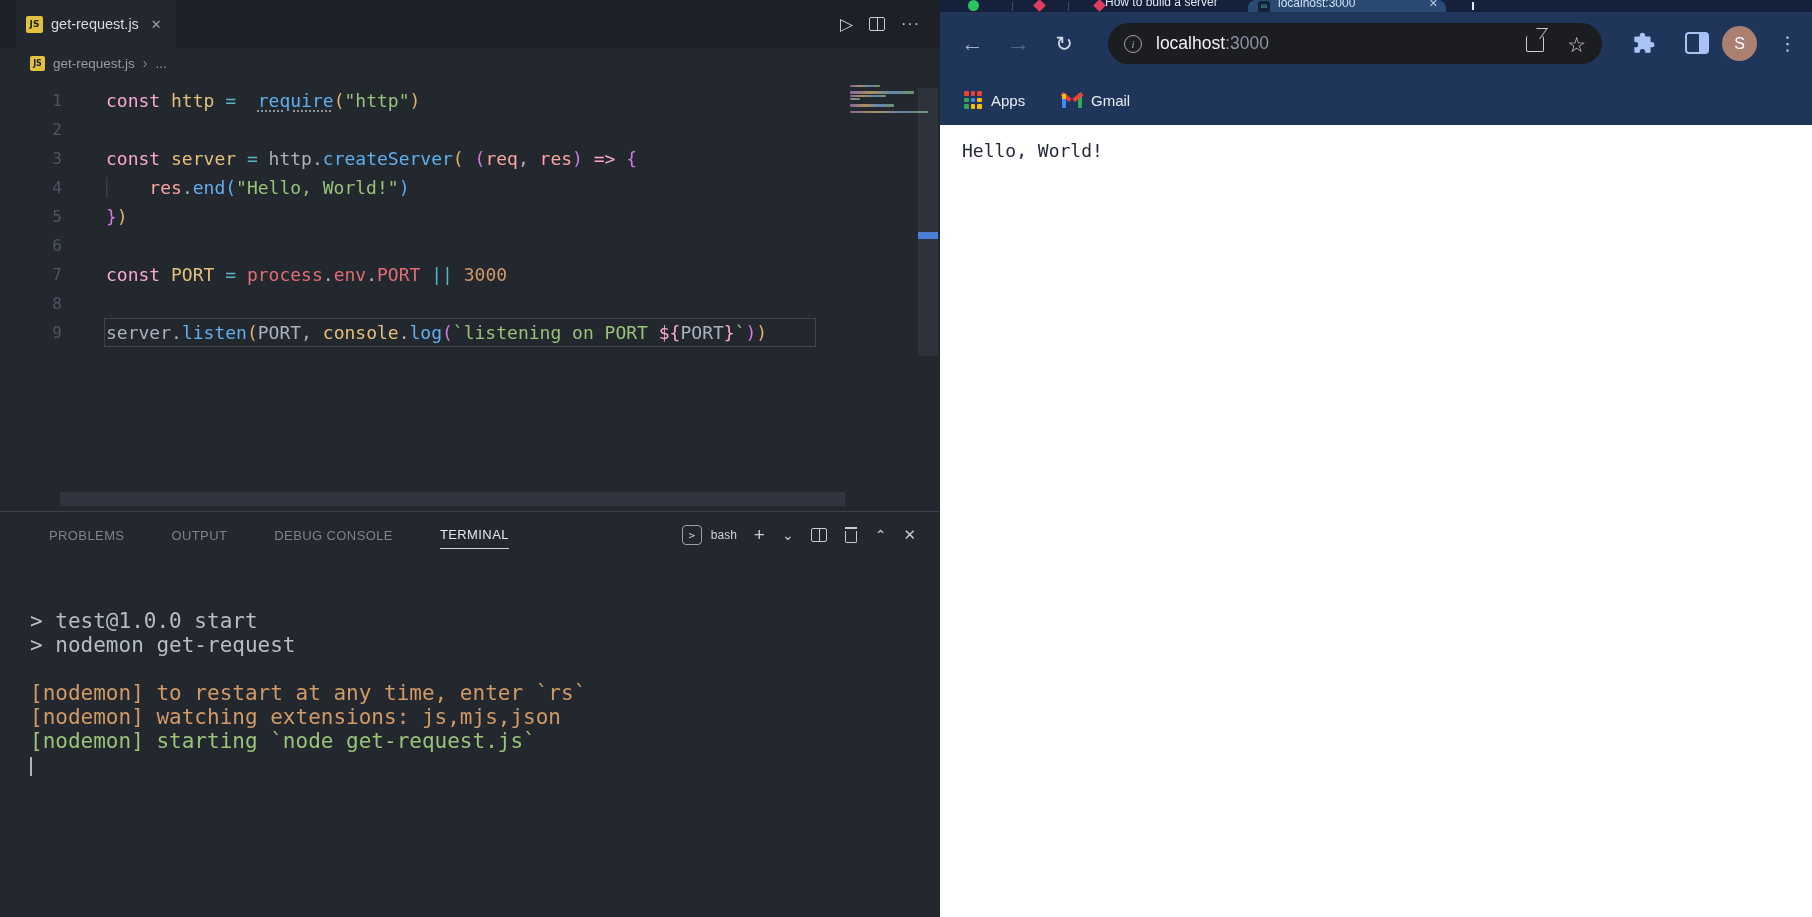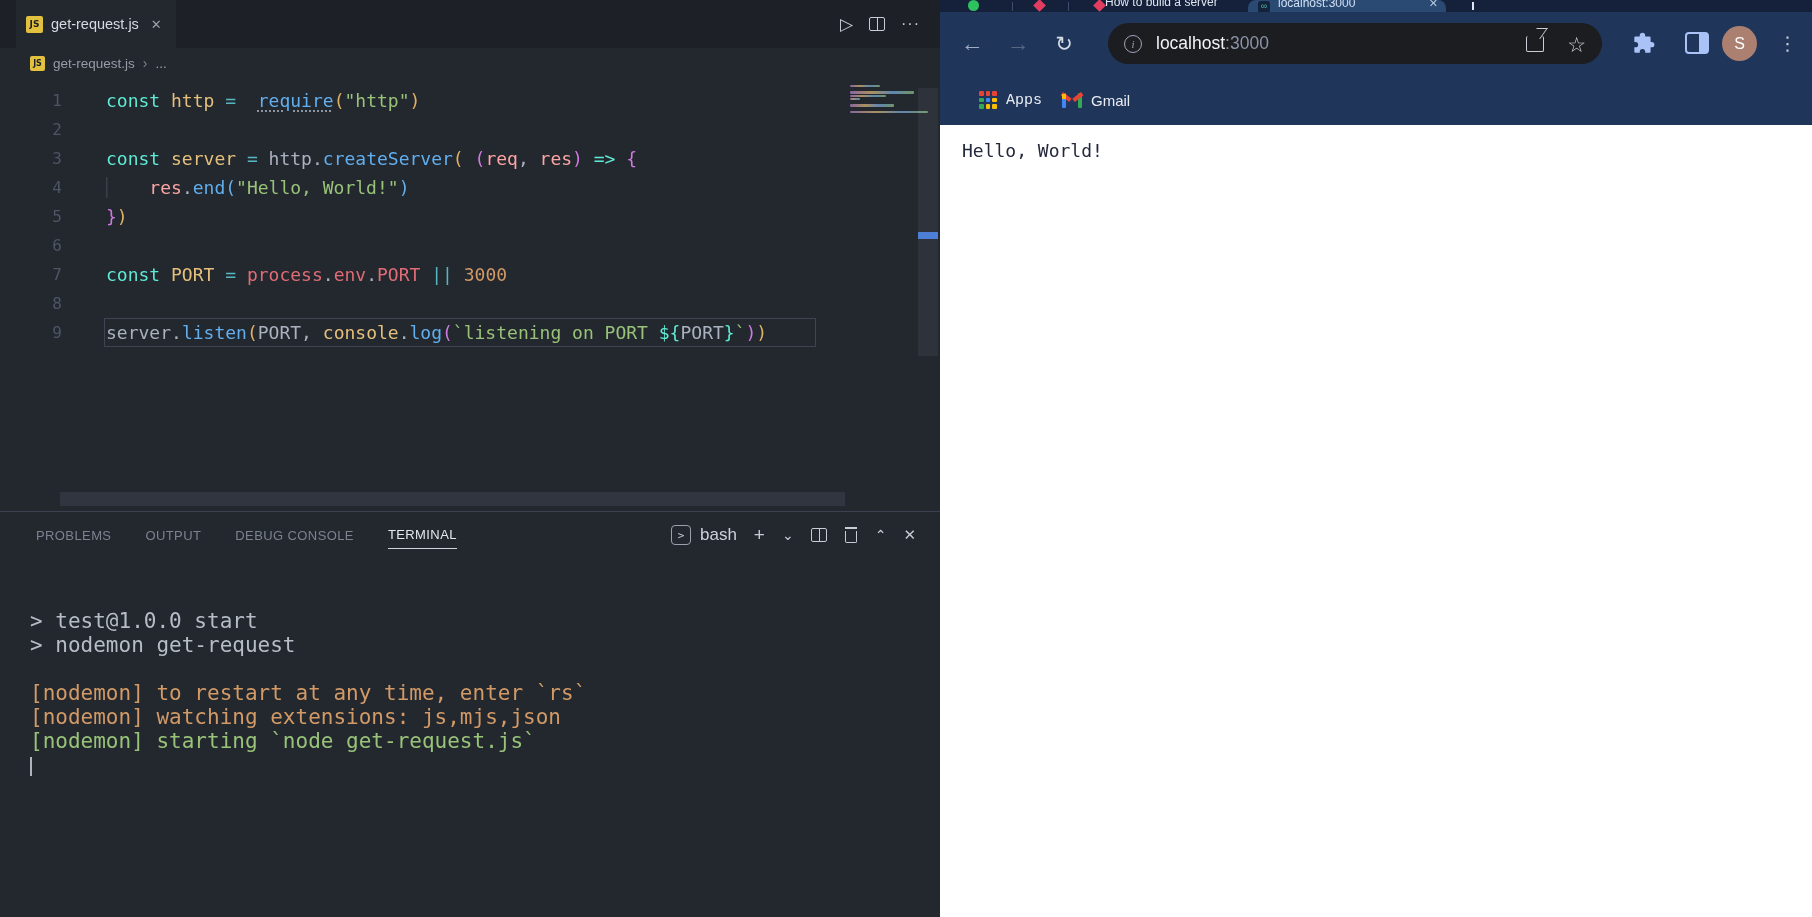--- a/index.html
+++ b/index.html
@@ -24,42 +24,42 @@
 
   #breadcrumb { position:absolute; left:0; top:48px; width:100%; height:30px; display:flex; align-items:center;
     gap:8px; padding-left:30px; color:#969da8; font-size:13.5px; }
   #breadcrumb .sep { font-size:14px; color:#7d8490; }
 
   #editor { position:absolute; left:0; top:78px; width:940px; height:433px; background:#23272e; }
   #code-block { position:absolute; left:0; top:8px; right:0; }
   .code-line { display:flex; height:29px; align-items:center; font-family:"DejaVu Sans Mono", monospace; font-size:18px; white-space:pre; }
   .code-line .ln { flex:0 0 62px; text-align:right; color:#4d5566; font-size:16px; }
   .code-line .ct { margin-left:44px; }
-  .tk-kw{color:#5eead4} .tk-var{color:#e5c07b} .tk-op{color:#56b6c2} .tk-fn{color:#61afef}
+  .tk-kw{color:#f9a8d4} .tk-var{color:#e5c07b} .tk-op{color:#56b6c2} .tk-fn{color:#61afef}
   .tk-str{color:#98c379} .tk-num{color:#d19a66} .tk-b1{color:#deb264} .tk-b2{color:#cd7ade}
   .tk-b3{color:#61afef} .tk-param{color:#fca5a5; } .tk-red{color:#e06c75} .tk-pl{color:#abb2bf}
   .tk-u{ text-decoration:underline dotted #9aa1ad; text-underline-offset:4px; }
   .tk-g{ box-shadow:inset 1.5px 0 0 #3a4048; }
   #current-line-box { position:absolute; left:104px; top:240px; width:712px; height:29px; border:1px solid #3e4451; pointer-events:none; }
 
   #minimap { position:absolute; left:850px; top:7px; width:88px; }
   .mm-line { height:2.4px; margin-bottom:0.8px; border-radius:1px;
     background:linear-gradient(90deg,#9a6fb5,#c2a366,#6a96c8,#7ea96e); opacity:.85; }
   #mm-slider { position:absolute; left:918px; top:10px; width:20px; height:268px; background:rgba(205,215,235,0.07); }
   #mm-cursor-marker { position:absolute; left:918px; top:154px; width:20px; height:7px; background:#4d7fd6; }
   #h-scrollbar { position:absolute; left:60px; top:414px; width:785px; height:14px; background:#30353f; }
 
   #panel { position:absolute; left:0; top:511px; width:940px; height:406px; background:#23272e; border-top:1px solid #3a4150; }
   #panel-tabs { position:absolute; left:36px; top:0; height:46px; display:flex; align-items:center; gap:34px; }
-  .panel-tab { color:#7b8290; font-size:13px; letter-spacing:.4px; padding:6px 0; }
+  .panel-tab { color:#7b8290; font-size:13px; letter-spacing:.4px; padding:6px 0;margin-left:13px; }
   .panel-tab.active { color:#e4e8ee; border-bottom:1.5px solid #cfd4dc; }
   #panel-actions { position:absolute; right:24px; top:0; height:46px; display:flex; align-items:center; gap:17px; color:#c6ccd6; }
   #bash-box { width:20px; height:20px; border:1.4px solid #9aa1ad; border-radius:4px; color:#c6ccd6;
     font-size:11px; display:flex; align-items:center; justify-content:center; font-family:"DejaVu Sans Mono",monospace; }
-  #shell-name { color:#cdd2da; font-size:17px; margin-left:-8px; }
+  #shell-name { color:#cdd2da; font-size:12px; margin-left:-8px; }
   .icon-plus { font-size:19px; color:#c6ccd6; }
   .icon-chevron { font-size:14px; color:#c6ccd6; }
   .trash-icon { width:14px; height:16px; position:relative; }
   .trash-icon .lid { position:absolute; top:0; left:1px; right:1px; height:2px; background:#c6ccd6; }
   .trash-icon .can { position:absolute; top:4px; left:1px; right:1px; bottom:0; border:1.4px solid #c6ccd6; border-top:none; border-radius:0 0 2px 2px; }
   .icon-x { font-size:15px; color:#c6ccd6; }
 
   #terminal { position:absolute; left:30px; top:97px; font-family:"DejaVu Sans Mono", monospace; font-size:21px; }
   .tline { height:24px; line-height:24px; white-space:pre; }
   .tc-fg{color:#b6bdc7} .tc-orange{color:#d19a66} .tc-green{color:#98c379} .tc-light{color:#aeb5bf}
@@ -97,21 +97,21 @@
   #star-icon { position:absolute; right:16px; font-size:21px; color:#cfd4dc; top:50%; transform:translateY(-50%); line-height:1; }
   #puzzle-icon { position:absolute; left:690px; top:18px; }
   #sidepanel-icon { position:absolute; left:745px; top:20px; width:24px; height:22px; border:2.5px solid #a9c3f7; border-radius:4px; }
   #sidepanel-icon::before { content:""; position:absolute; right:0; top:0; bottom:0; width:8px; background:#a9c3f7; }
   #avatar { position:absolute; left:782px; top:14px; width:35px; height:35px; border-radius:50%; background:#ab8070;
     color:#fff; font-size:16px; display:flex; align-items:center; justify-content:center; }
   #menu-dots { position:absolute; left:838px; top:0; height:63px; display:flex; align-items:center; color:#c3cede; font-size:19px; }
 
   #bookmarks { position:absolute; left:0; top:75px; width:872px; height:50px; background:#20355a; }
   .bm { position:absolute; top:0; height:50px; display:flex; align-items:center; gap:9px; color:#e8ecf2; font-size:15px; }
-  #bm-apps { left:39px;font-family:Liberation Mono, monospace; }
+  #bm-apps { left:24px; }
   #bm-gmail { left:122px; }
   #apps-grid { width:18px; height:18px; display:grid; grid-template-columns:repeat(3,1fr); gap:2px; }
   #apps-grid span { border-radius:1px; }
   .gmail-icon { width:20px; height:15px; position:relative; }
   .gmail-icon .l { position:absolute; left:0; top:0; width:4px; height:15px; background:#4285f4; border-radius:1px; }
   .gmail-icon .r { position:absolute; right:0; top:0; width:4px; height:15px; background:#34a853; border-radius:1px; }
   .gmail-icon .v1 { position:absolute; left:1px; top:-1px; width:11px; height:4px; background:#ea4335; transform:rotate(38deg); transform-origin:left top; }
   .gmail-icon .v2 { position:absolute; right:1px; top:-1px; width:11px; height:4px; background:#ea4335; transform:rotate(-38deg); transform-origin:right top; }
   .gmail-icon .y { position:absolute; left:0; top:1px; width:4px; height:5px; background:#fbbc04; }
 

